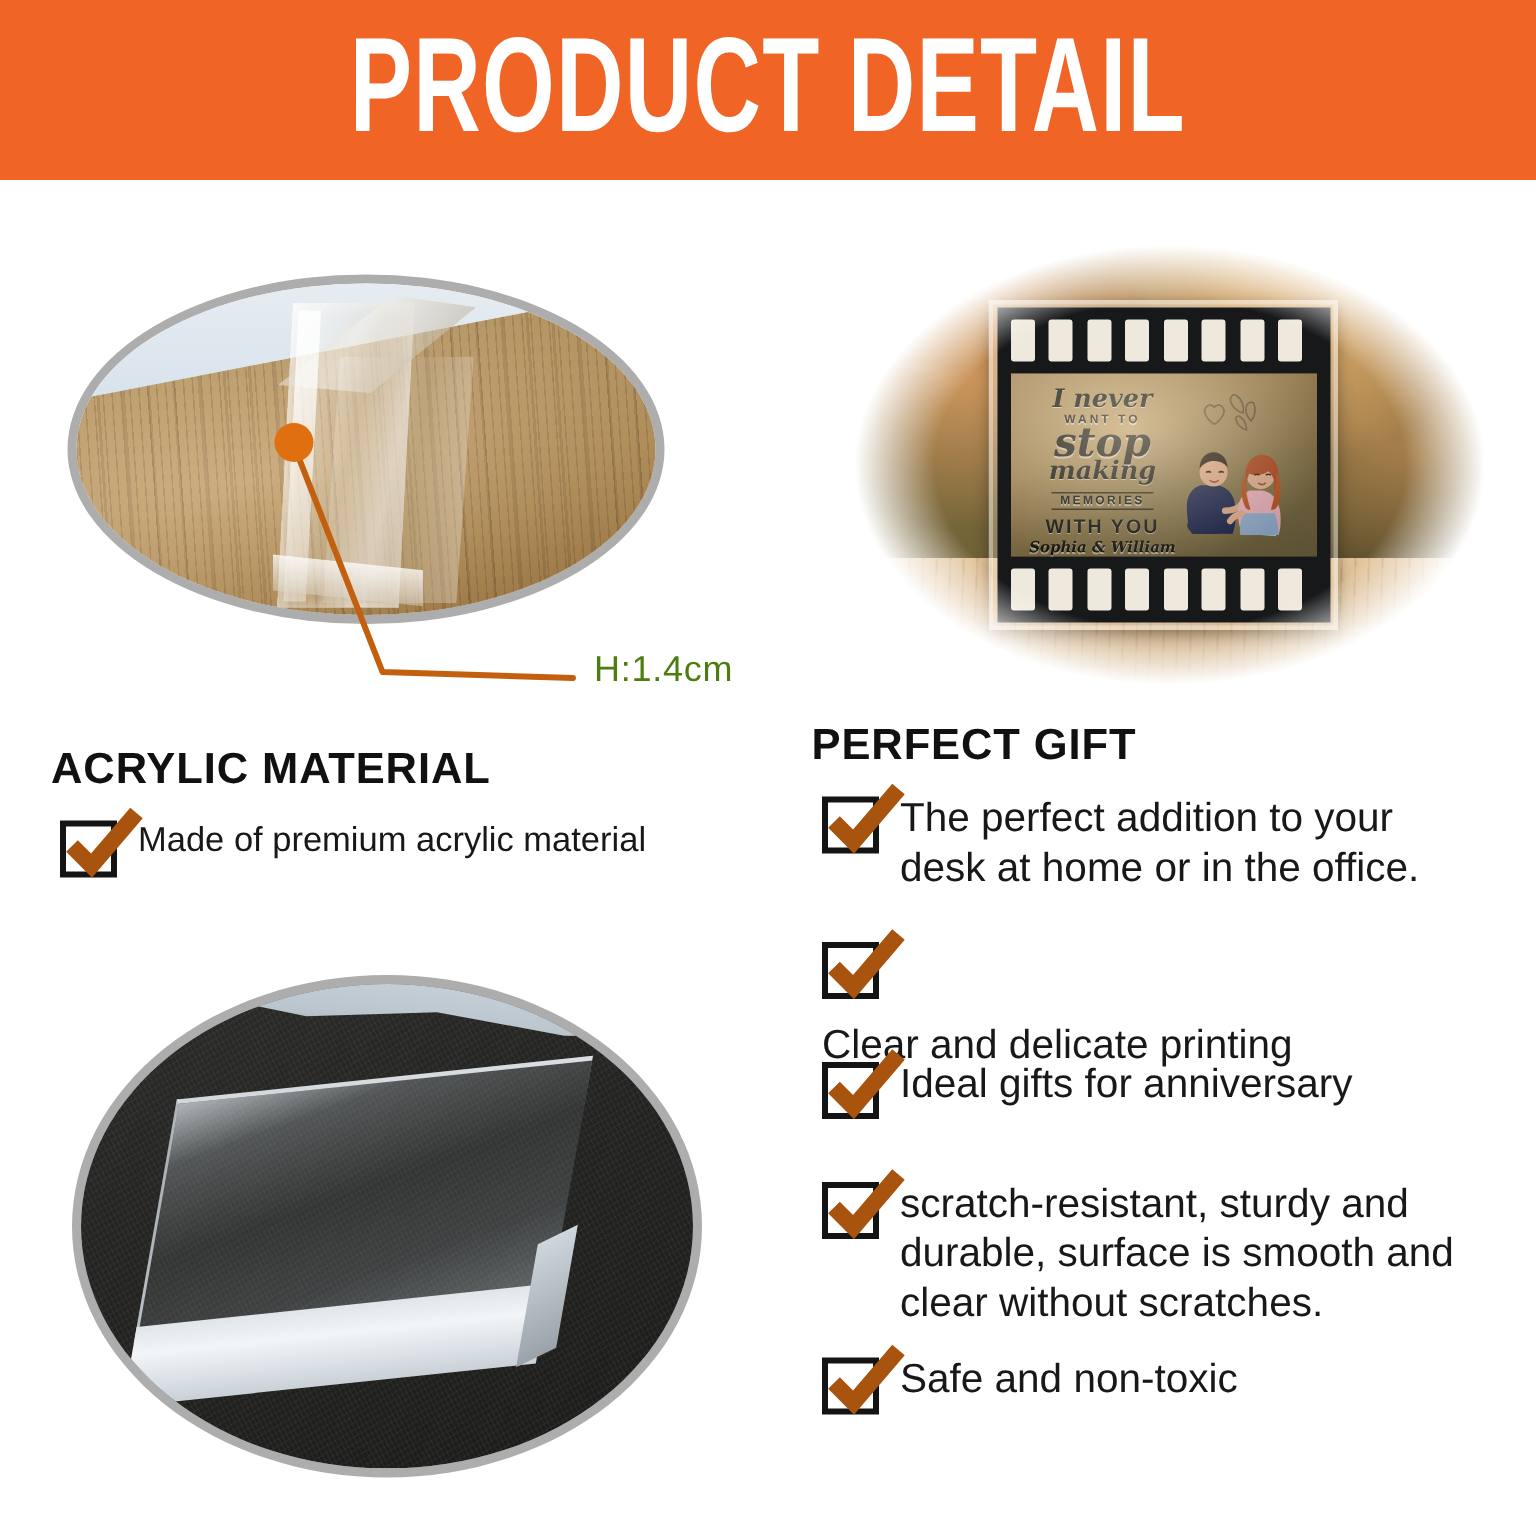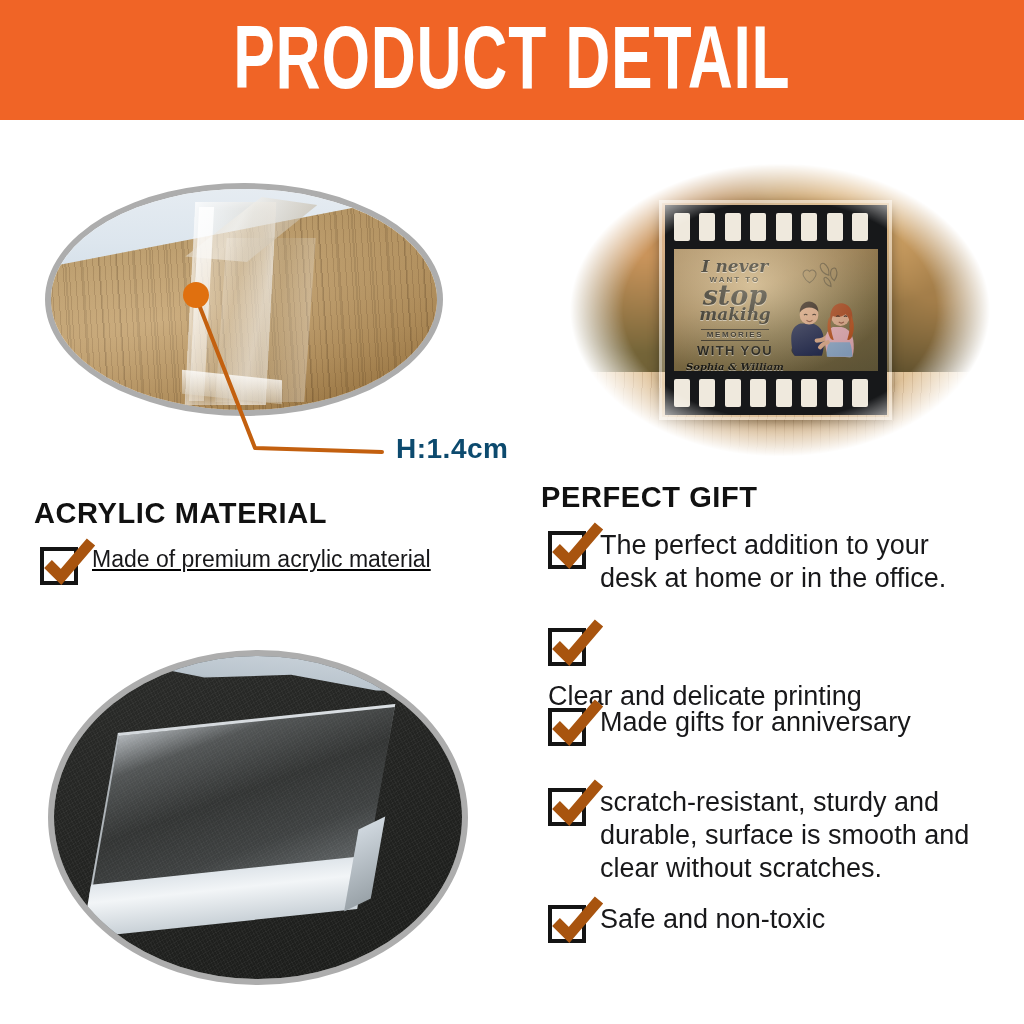--- a/index.html
+++ b/index.html
@@ -101,23 +101,23 @@
 
   
   .marker-dot{
     position:absolute;width:26px;height:26px;border-radius:50%;
     background:#e0700f;
     left:183px;top:282px;
   }
   .leader{position:absolute;left:0;top:0;width:1024px;height:1024px;pointer-events:none;}
   .dim-label{
     position:absolute;left:396px;top:433px;
-    color:#0c4a6e;
-    font-weight:bold;
-    font-size:28px;
+    color:#4d7c0f;
+    font-weight:normal;
+    font-size:24px;
     letter-spacing:.5px;
     white-space:nowrap;
     font-family:"Liberation Sans", sans-serif;
   }
 
   
   #oval-product{
     left:568px;top:162px;width:424px;height:296px;
     border-radius:50%;
     overflow:hidden;
@@ -264,21 +264,21 @@
     position:absolute;left:-3px;top:-14px;width:56px;height:56px;
     overflow:visible;
   }
   .bullet-text{
     font-size:27px;
     line-height:1.22;
     color:#18181a;
     font-family:"Liberation Sans", sans-serif;
     max-width:372px;
   }
-  #bullet-acrylic{left:40px;top:545px;text-decoration:underline;}
+  #bullet-acrylic{left:40px;top:545px;}
   #bullet-acrylic .bullet-text{max-width:420px;white-space:nowrap;font-size:23px;}
 
   #bullet-desk{left:548px;top:529px;}
   #bullet-print{left:548px;top:626px;flex-direction:column;}
   #bullet-anniv{left:548px;top:706px;}
   #bullet-scratch{left:548px;top:786px;}
   #bullet-safe{left:548px;top:903px;}
 </style>
 </head>
 <body>
@@ -422,21 +422,21 @@
     </div>
     <div class="bullet-text">Clear and delicate printing</div>
   </div>
 
   <div class="bullet" id="bullet-anniv">
     <div class="checkbox">
       <svg class="tick" viewBox="0 0 56 56">
         <path d="M7 27 L20 40 L50 5" fill="none" stroke="#a8540f" stroke-width="11" stroke-linecap="butt" stroke-linejoin="miter"></path>
       </svg>
     </div>
-    <div class="bullet-text">Made gifts for anniversary</div>
+    <div class="bullet-text">Ideal gifts for anniversary</div>
   </div>
 
   <div class="bullet" id="bullet-safe">
     <div class="checkbox">
       <svg class="tick" viewBox="0 0 56 56">
         <path d="M7 27 L20 40 L50 5" fill="none" stroke="#a8540f" stroke-width="11" stroke-linecap="butt" stroke-linejoin="miter"></path>
       </svg>
     </div>
     <div class="bullet-text">Safe and non-toxic</div>
   </div>

